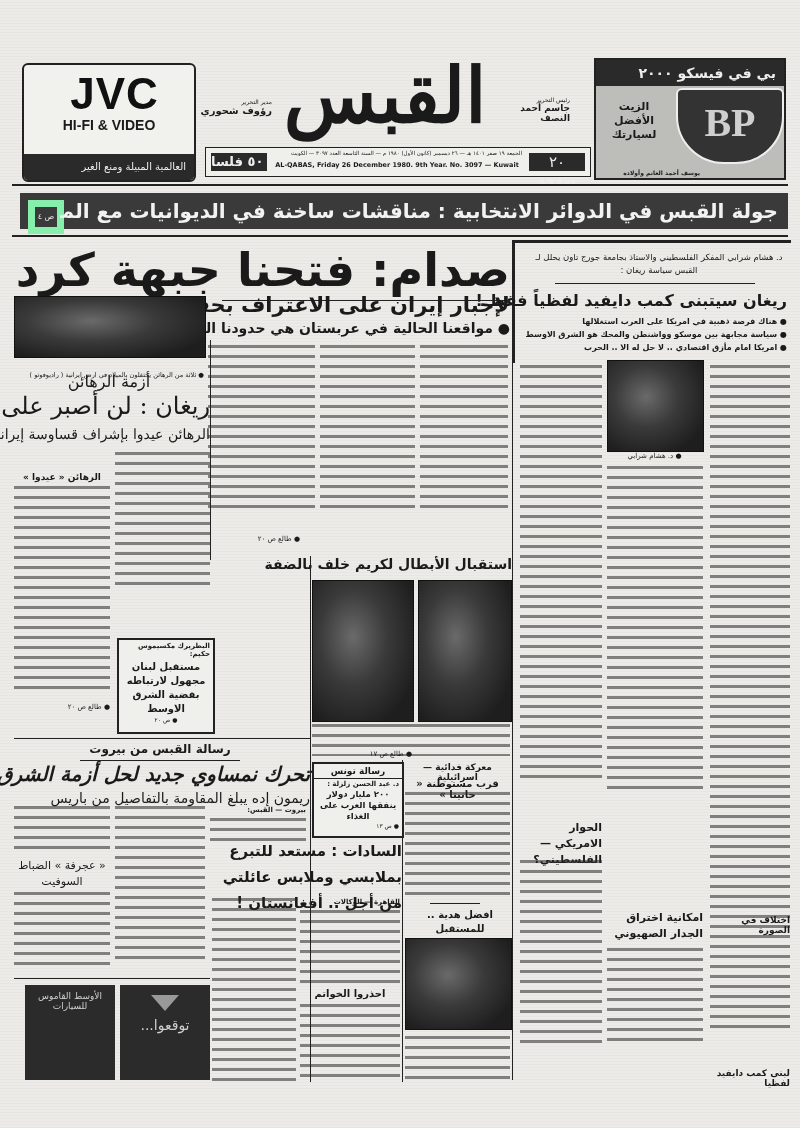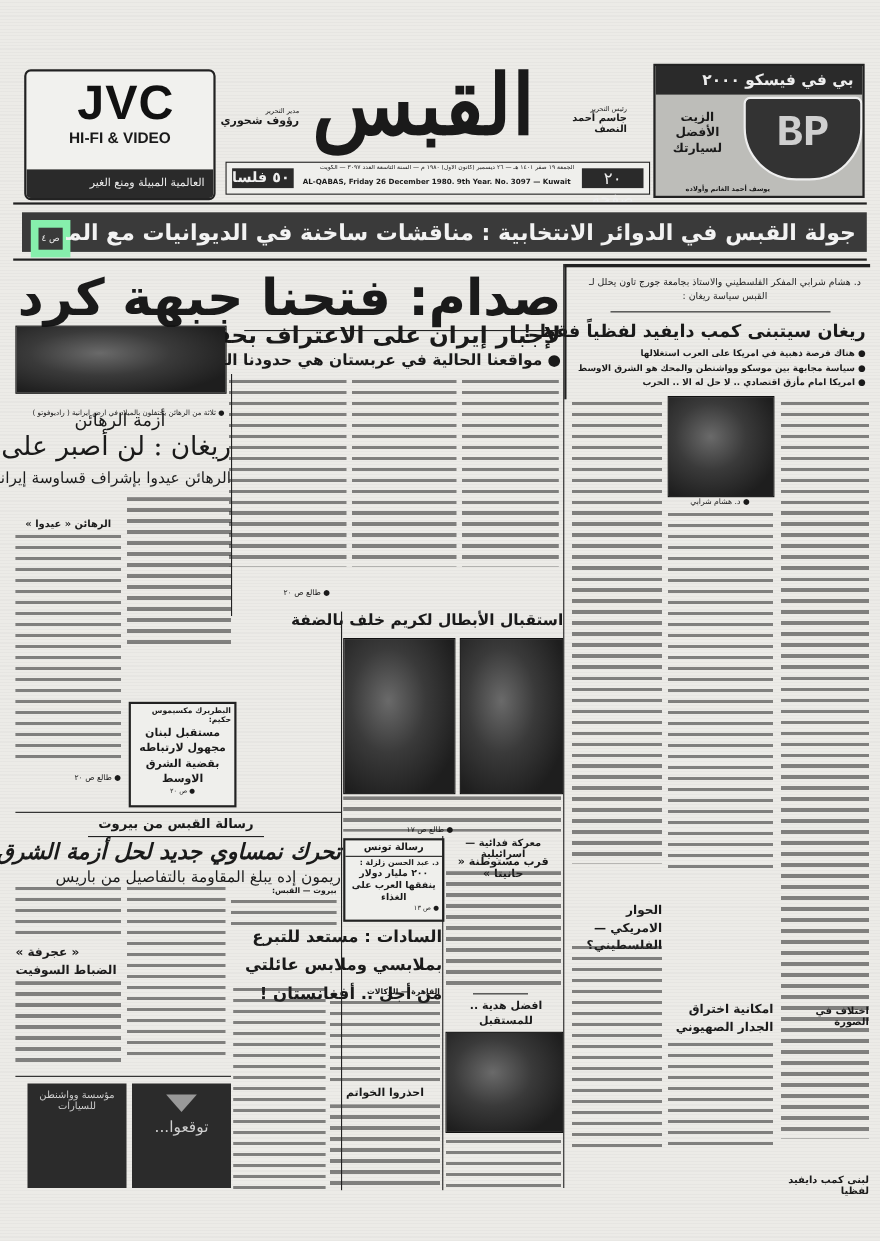--- a/index.html
+++ b/index.html
@@ -60,21 +60,21 @@
     <div class="abs black" style="left:5px;top:5px;width:56px;height:18px;line-height:18px;font-size:13px;font-weight:bold;">٥٠ فلسا</div>
     <div class="abs rtl" style="left:66px;top:2px;width:250px;font-size:5.5px;white-space:nowrap;overflow:hidden;">الجمعة ١٩ صفر ١٤٠١ هـ — ٢٦ ديسمبر (كانون الأول) ١٩٨٠ م — السنة التاسعة العدد ٣٠٩٧ — الكويت</div>
     <div class="abs" style="left:66px;top:13px;width:250px;font-size:6.5px;font-weight:bold;white-space:nowrap;overflow:hidden;text-align:center;">AL-QABAS, Friday 26 December 1980. 9th Year. No. 3097 — Kuwait</div>
     <div class="abs black" style="right:5px;top:5px;width:56px;height:18px;line-height:18px;text-align:center;font-size:15px;">٢٠ صفحة</div>
   </div>
 
   <div class="abs box" style="left:594px;top:58px;width:188px;height:118px;background:#bdbdb9;overflow:hidden;">
     <div class="black rtl" style="height:26px;line-height:26px;padding:0 8px;font-size:14px;font-weight:bold;">بي في فيسكو ٢٠٠٠</div>
     <div class="abs rtl" style="left:6px;top:40px;width:64px;font-size:11px;font-weight:bold;line-height:14px;text-align:center;">الزيت الأفضل لسيارتك</div>
     <div class="abs" style="left:80px;top:28px;width:104px;height:72px;background:#333;border-radius:6px 6px 48px 48px;border:2px solid #eee;">
-      <div style="text-align:center;color:#cfcfcf;font-family:Liberation Mono, monospace;font-weight:900;font-size:40px;line-height:66px;">BP</div>
+      <div style="text-align:center;color:#cfcfcf;font-family:Liberation Serif, serif;font-weight:900;font-size:40px;line-height:66px;">BP</div>
     </div>
     <div class="abs rtl" style="left:4px;bottom:2px;width:100px;font-size:6px;font-weight:bold;">يوسف أحمد الغانم وأولاده</div>
   </div>
 
   <div class="rule" style="left:12px;top:184px;width:776px;height:2px;"></div>
   <div class="abs" style="left:20px;top:193px;width:768px;height:36px;background:#3a3a3a;">
     <div class="abs" style="left:8px;top:7px;width:22px;height:20px;border:7px solid #86efac;color:#eee;font-size:8px;text-align:center;line-height:20px;">ص ٤</div>
     <div class="abs rtl" style="left:40px;top:0;right:10px;height:36px;line-height:36px;color:#f2f2f2;font-size:20px;font-weight:bold;white-space:nowrap;overflow:hidden;">جولة القبس في الدوائر الانتخابية : مناقشات ساخنة في الديوانيات مع المرشحين</div>
   </div>
   <div class="rule" style="left:12px;top:235px;width:776px;height:2px;"></div>
@@ -140,24 +140,24 @@
   <div class="rule" style="left:14px;top:738px;width:296px;height:1px;"></div>
   <div class="abs rtl" style="left:60px;top:742px;width:200px;font-size:12px;font-weight:bold;text-align:center;">رسالة القبس من بيروت</div>
   <div class="rule" style="left:80px;top:760px;width:160px;height:1px;"></div>
   <div class="abs rtl" style="left:14px;top:762px;width:296px;font-size:20px;font-weight:bold;font-style:italic;white-space:nowrap;">تحرك نمساوي جديد لحل أزمة الشرق الأوسط</div>
   <div class="abs rtl" style="left:14px;top:790px;width:296px;font-size:14px;white-space:nowrap;">ريمون إده يبلغ المقاومة بالتفاصيل من باريس</div>
   <div class="abs rtl" style="left:210px;top:806px;width:96px;font-size:7px;font-weight:bold;">بيروت — القبس:</div>
   <div class="abs text-block" style="left:210px;top:818px;width:96px;height:30px;"></div>
   <div class="abs text-block" style="left:115px;top:806px;width:90px;height:160px;"></div>
   <div class="abs text-block" style="left:14px;top:806px;width:96px;height:50px;"></div>
 
-  <div class="abs rtl" style="left:14px;top:858px;width:96px;font-size:11px;font-weight:bold;text-align:left;line-height:16px;">« عجرفة » الضباط السوفيت</div>
+  <div class="abs rtl" style="left:14px;top:858px;width:96px;font-size:11px;font-weight:normal;text-align:center;line-height:16px;">« عجرفة » الضباط السوفيت</div>
   <div class="abs text-block" style="left:14px;top:892px;width:96px;height:80px;"></div>
 
-  <div class="abs ad-dark rtl" style="left:25px;top:985px;width:90px;height:95px;font-size:9px;padding:6px;box-sizing:border-box;text-align:center;">مؤسسة وواشنطن للسيارات</div>
+  <div class="abs ad-dark rtl" style="left:25px;top:985px;width:90px;height:95px;font-size:9px;padding:6px;box-sizing:border-box;text-align:center;">الأوسط القاموس للسيارات</div>
   <div class="abs ad-dark rtl" style="left:120px;top:985px;width:90px;height:95px;box-sizing:border-box;text-align:center;">
     <div style="width:0;height:0;margin:10px auto 6px;border-left:14px solid transparent;border-right:14px solid transparent;border-top:16px solid #999;"></div>
     <div style="font-size:14px;">توقعوا...</div>
   </div>
 
   <div class="abs box" style="left:312px;top:762px;width:88px;height:72px;background:#efefec;">
     <div class="rtl" style="font-size:9px;font-weight:bold;text-align:center;border-bottom:1px solid #222;padding:2px;">رسالة تونس</div>
     <div class="rtl" style="font-size:7px;font-weight:bold;padding:1px 3px;">د. عبد الحسن زلزلة :</div>
     <div class="rtl" style="font-size:8.5px;font-weight:bold;text-align:center;line-height:11px;">٢٠٠ مليار دولار ينفقها العرب على الغذاء</div>
     <div class="rtl" style="font-size:6px;padding:0 3px;">● ص ١٣</div>

